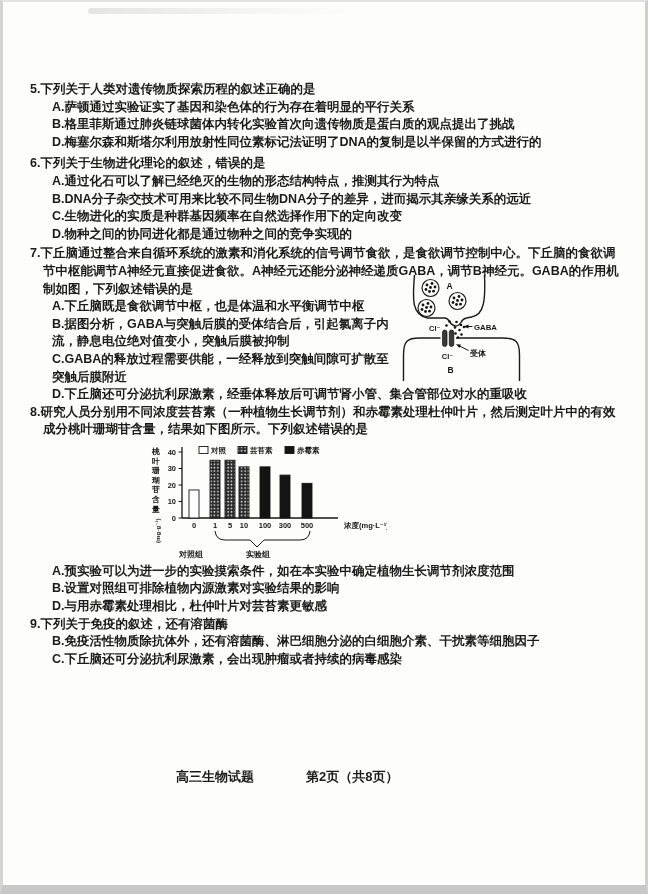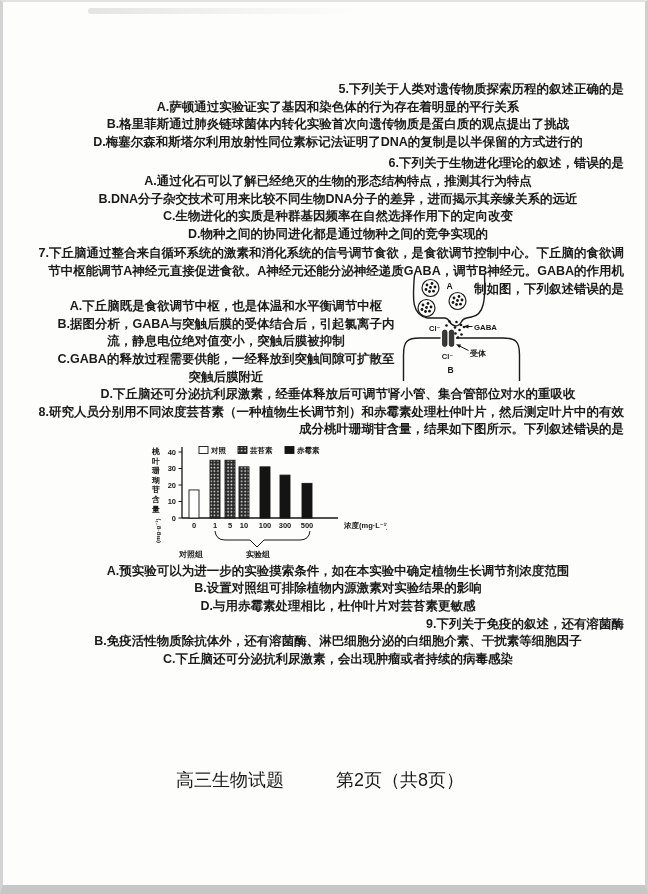--- a/index.html
+++ b/index.html
@@ -22,31 +22,31 @@
     font-size:12.5px;
     font-weight:600;
   }
   .scan-smudge{
     position:absolute;top:6px;left:85px;width:272px;height:6px;
     background:linear-gradient(90deg,rgba(140,140,140,.22),rgba(170,170,170,.10) 60%,transparent);
     border-radius:3px;
   }
   .content{position:absolute;left:27px;top:79px;width:594px;}
   p{margin:0;line-height:17.6px;}
-  .stem{padding-left:13px;text-indent:-13px;text-align:right;}
-  .option{margin-left:22px;text-align:center;}
+  .stem{padding-left:13px;text-indent:-13px;}
+  .option{margin-left:22px;}
   .question{position:relative;}
   .q5{margin-bottom:4px;}
   .q6{margin-bottom:2px;}
   .wrap-zone{width:370px;}
   .neuron-box{position:absolute;left:368px;top:30px;width:128px;height:106px;}
   .chart-row{margin:0 0 0 112px;width:245px;height:124px;}
   .footer{
     position:absolute;top:766px;left:173px;
-    font-size:18px;font-weight:400;
+    font-size:13px;font-weight:700;
   }
   .footer span{margin-right:52px;}
   .footer span:last-child{margin-right:0;}
   svg text{font-family:"Liberation Sans","DejaVu Sans",sans-serif;}
 </style>
 </head>
 <body>
 
 <div class="page">
   <div class="scan-smudge"></div>

